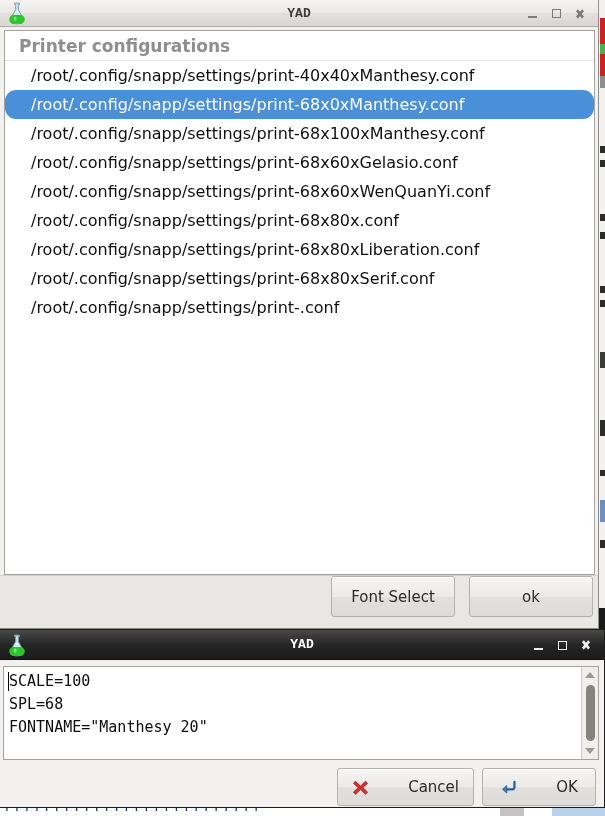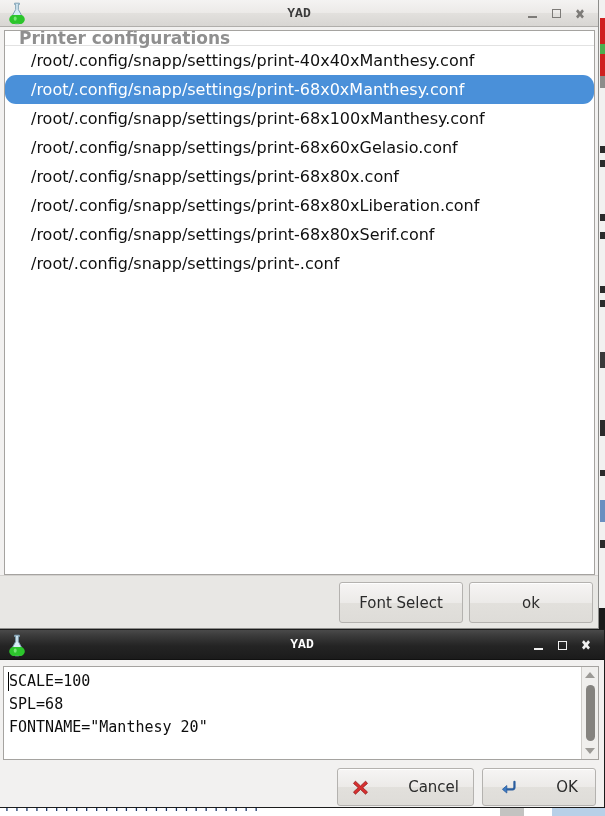--- a/index.html
+++ b/index.html
@@ -151,21 +151,21 @@
   .list-frame {
     margin: 3px 4px 0 4px;
     flex: 0 0 auto;
     height: 545px;
     background: #ffffff;
     border: 1px solid #a5a3a0;
     position: relative;
     overflow: hidden;
   }
   .list-header {
-    height: 15px;
+    height: 30px;
     display: flex;
     align-items: center;
     padding-left: 14px;
     font-size: 17px;
     font-weight: bold;
     color: #8f8f8f;
     font-family: "DejaVu Sans", sans-serif;
     background: #ffffff;
     border-bottom: 1px solid #e2e2e2;
   }
@@ -186,23 +186,22 @@
     border-radius: 11px;
   }
 
   .btn-strip {
     flex: 1 1 auto;
     position: relative;
     background: #e8e7e4;
     border-top: 1px solid #d3d1ce;
     display: flex;
     justify-content: flex-end;
-    align-items: center;
     padding-right: 6px;
-    gap: 6px;
+    gap: 14px;
   }
   .gbtn {
     height: 41px;
     min-width: 122px;
     padding: 0 14px;
     border: 1px solid #b4b2af;
     border-radius: 3px;
     background: linear-gradient(to bottom, #f6f5f4 0%, #eceae8 50%, #e2e0dc 51%, #dedcd8 100%);
     color: #2b2b2b;
     font-size: 15px;
@@ -359,20 +358,21 @@
 
     <div class="body">
 
       <div class="list-frame">
         <div class="list-header">Printer configurations</div>
         <div class="list-rows" id="list-rows">
             <div class="list-row">/root/.config/snapp/settings/print-40x40xManthesy.conf</div>
             <div class="list-row selected">/root/.config/snapp/settings/print-68x0xManthesy.conf</div>
             <div class="list-row">/root/.config/snapp/settings/print-68x100xManthesy.conf</div>
             <div class="list-row">/root/.config/snapp/settings/print-68x60xGelasio.conf</div>
+            <div class="list-row">/root/.config/snapp/settings/print-68x60xWenQuanYi.conf</div>
             <div class="list-row">/root/.config/snapp/settings/print-68x80x.conf</div>
             <div class="list-row">/root/.config/snapp/settings/print-68x80xLiberation.conf</div>
             <div class="list-row">/root/.config/snapp/settings/print-68x80xSerif.conf</div>
             <div class="list-row">/root/.config/snapp/settings/print-.conf</div>
           </div>
       </div>
 
       <div class="btn-strip">
         <div class="gbtn wide">
           <span>Font Select</span>

